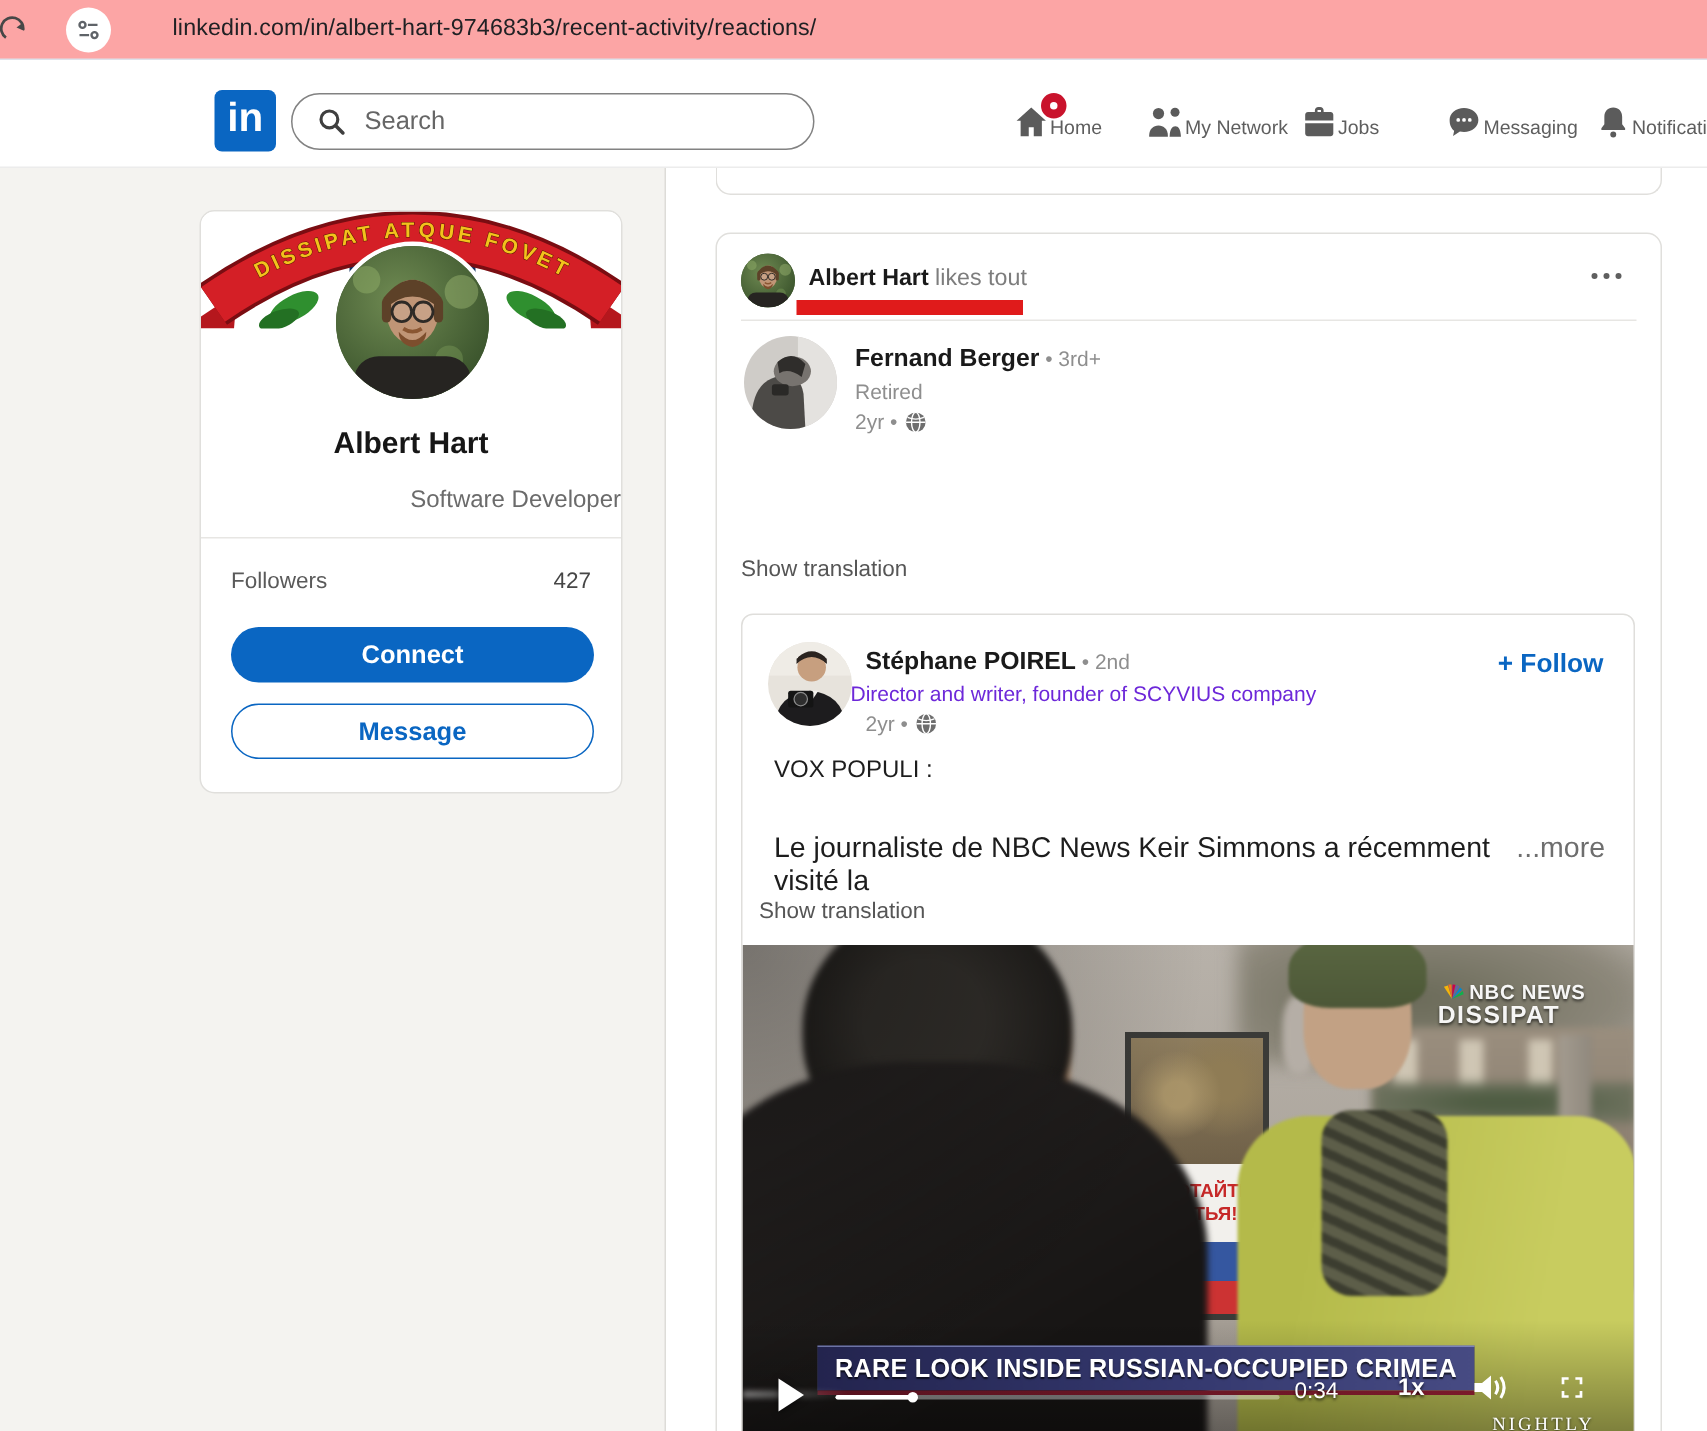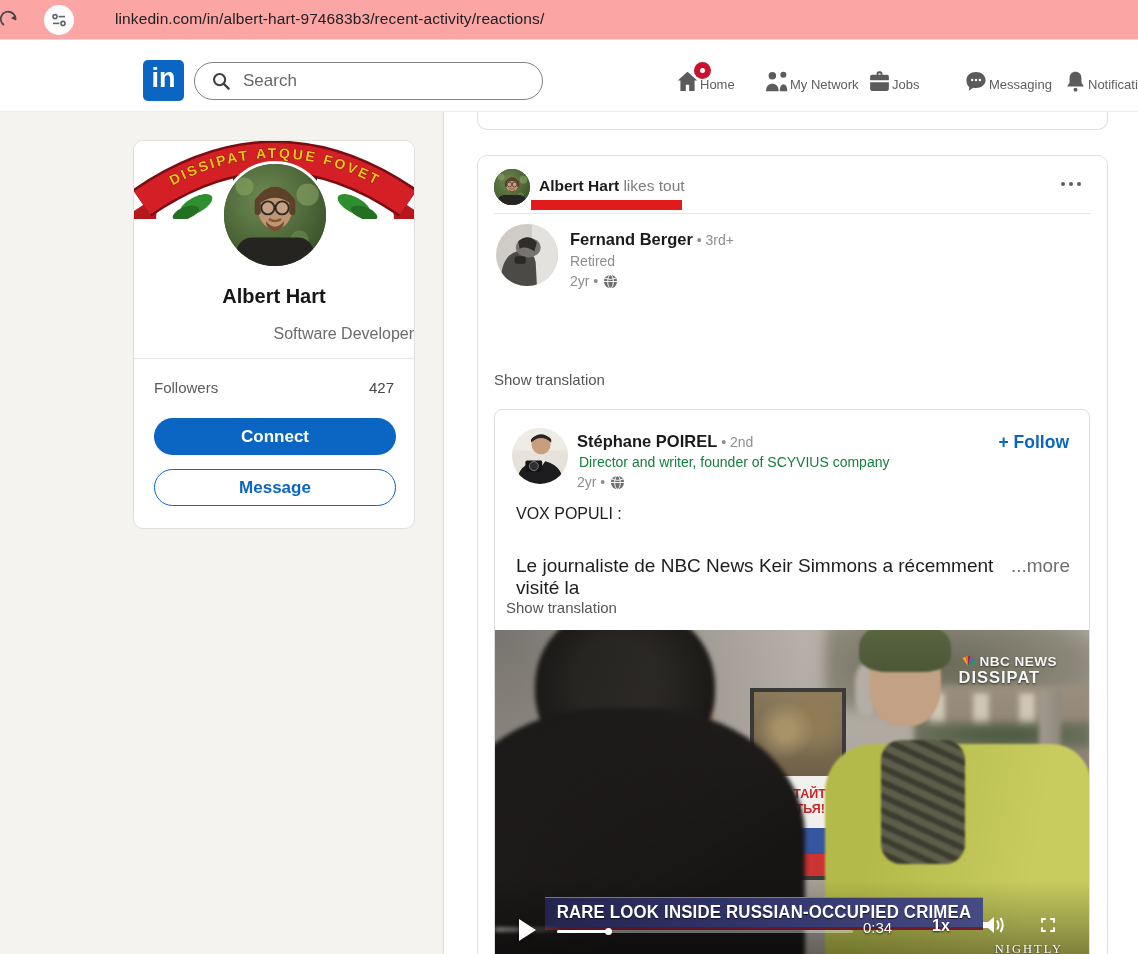--- a/index.html
+++ b/index.html
@@ -96,21 +96,21 @@
   .body-text { position:absolute; left:16px; top:143px; width:600px; font-size:16px;
                line-height:28px; color:#1d1d1d; }
   .show-tr { position:absolute; left:16px; top:215px; font-size:15px; color:#565656; cursor:pointer; }
 
   
   .nested { position:absolute; left:16px; top:253px; width:596px; height:560px;
             border:1px solid #dfdedb; border-radius:8px; background:#fff; overflow:hidden; }
   .n-avatar { position:absolute; left:17px; top:18px; width:56px; height:56px; border-radius:50%;
               overflow:hidden; }
   .n-name-row { position:absolute; left:82px; top:22px; font-size:16.5px; }
-  .n-headline { position:absolute; left:84px; top:44px; font-size:14px; color:#15803d; }
+  .n-headline { position:absolute; left:72px; top:44px; font-size:14px; color:#6d28d9; }
   .n-time { position:absolute; left:82px; top:64px; font-size:14px; color:#8e8e8e;
             display:flex; align-items:center; gap:5px; }
   .follow-btn { position:absolute; right:20px; top:22px; font-size:17.5px; font-weight:bold;
                 color:#0a66c2; cursor:pointer; background:none; border:none;
                 font-family:"Liberation Sans", sans-serif;margin-left:10px; }
   .n-line1 { position:absolute; left:21px; top:95px; font-size:16px; color:#1d1d1d; }
   .n-line2-row { position:absolute; left:21px; right:19px; top:145px; display:flex;
                  justify-content:center; font-size:19px; color:#1d1d1d; }
   .more-link { color:#6e6e6e; cursor:pointer; }
   .n-show-tr { position:absolute; left:11px; top:189px; font-size:15px; color:#565656; cursor:pointer; }

